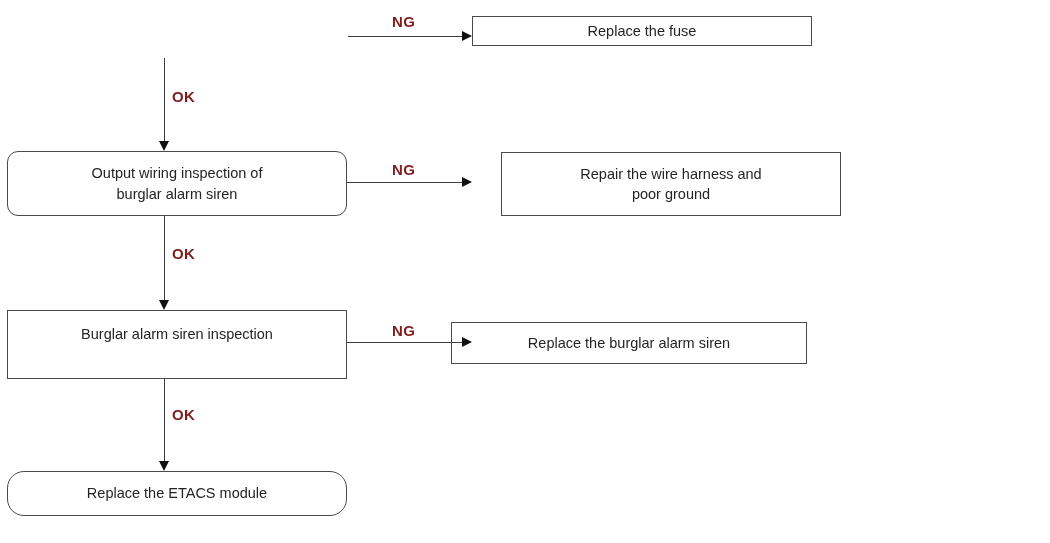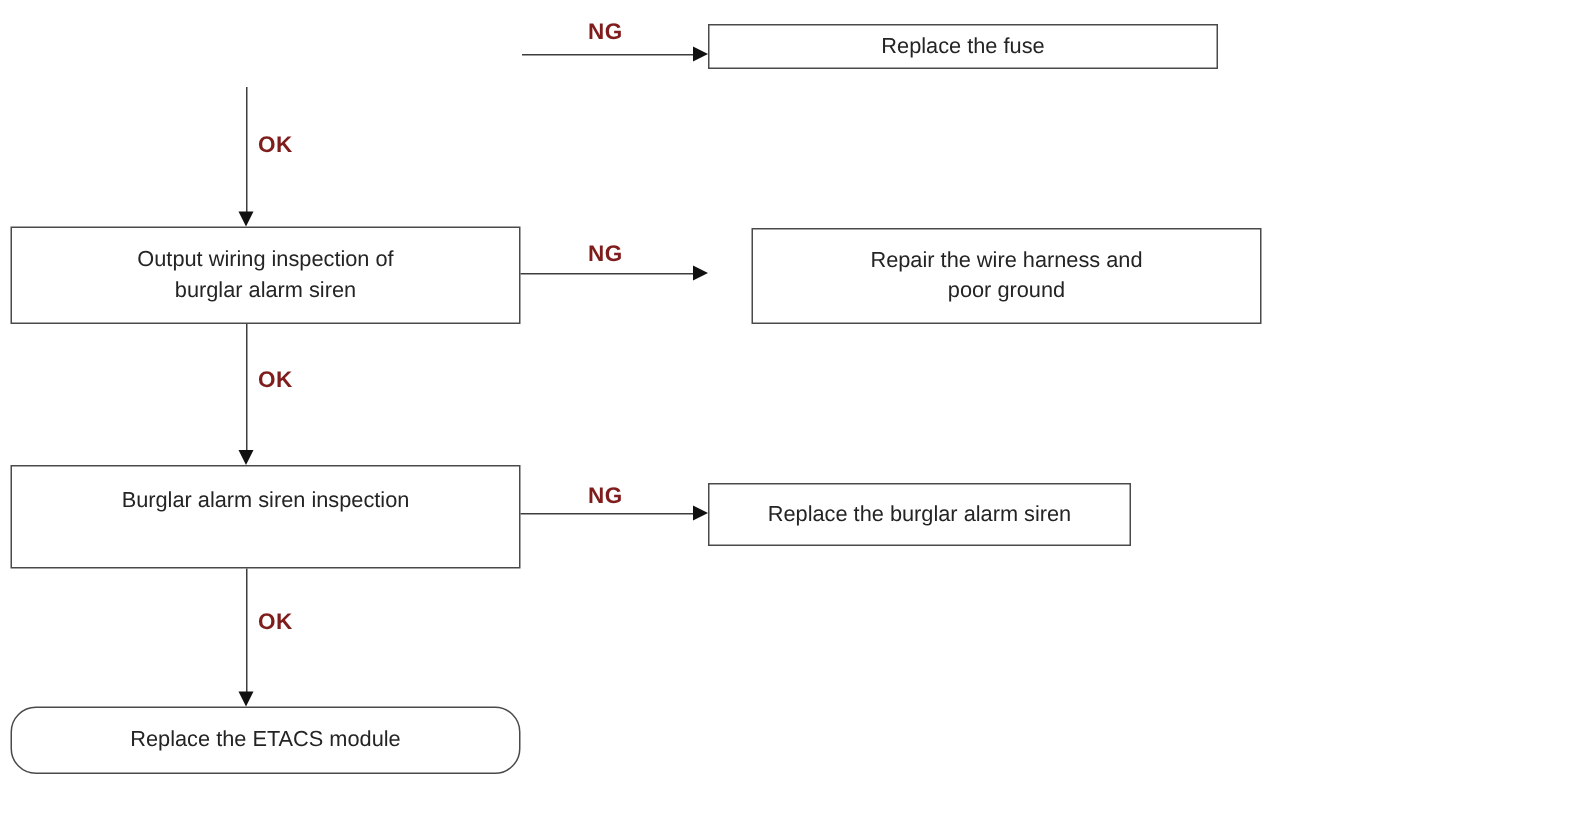--- a/index.html
+++ b/index.html
@@ -60,40 +60,40 @@
     <span>Replace the fuse</span>
   </div>
   <div class="hline" style="top:36px; left:348px; width:115px;"></div>
   <div class="arr-right" style="top:31px; left:462px;"></div>
   <div class="edge-label" style="top:13px; left:392px;">NG</div>
 
   <div class="vline" style="top:58px; left:164px; height:84px;"></div>
   <div class="arr-down" style="top:141px; left:159px;"></div>
   <div class="edge-label" style="top:88px; left:172px;">OK</div>
 
-  <div class="box col-left" style="top:151px; height:65px;">
+  <div class="box col-left" style="top:151px; height:65px;border-radius:11px;">
     <span>Output wiring inspection of
 burglar alarm siren</span>
   </div>
   <div class="box col-right" style="top:152px; height:64px;margin-left:29px;">
     <span>Repair the wire harness and
 poor ground</span>
   </div>
   <div class="hline" style="top:182px; left:347px; width:116px;"></div>
   <div class="arr-right" style="top:177px; left:462px;"></div>
   <div class="edge-label" style="top:161px; left:392px;">NG</div>
 
   <div class="vline" style="top:216px; left:164px; height:85px;"></div>
   <div class="arr-down" style="top:300px; left:159px;"></div>
   <div class="edge-label" style="top:245px; left:172px;">OK</div>
 
   <div class="box col-left align-top" style="top:310px; height:69px;">
     <span>Burglar alarm siren inspection</span>
   </div>
-  <div class="box" style="top:322px; left:472px; width:282px; height:42px;">
+  <div class="box" style="top:322px; left:451px; width:356px; height:42px;">
     <span>Replace the burglar alarm siren</span>
   </div>
   <div class="hline" style="top:342px; left:347px; width:116px;"></div>
   <div class="arr-right" style="top:337px; left:462px;"></div>
   <div class="edge-label" style="top:322px; left:392px;">NG</div>
 
   <div class="vline" style="top:379px; left:164px; height:83px;"></div>
   <div class="arr-down" style="top:461px; left:159px;"></div>
   <div class="edge-label" style="top:406px; left:172px;">OK</div>
 

